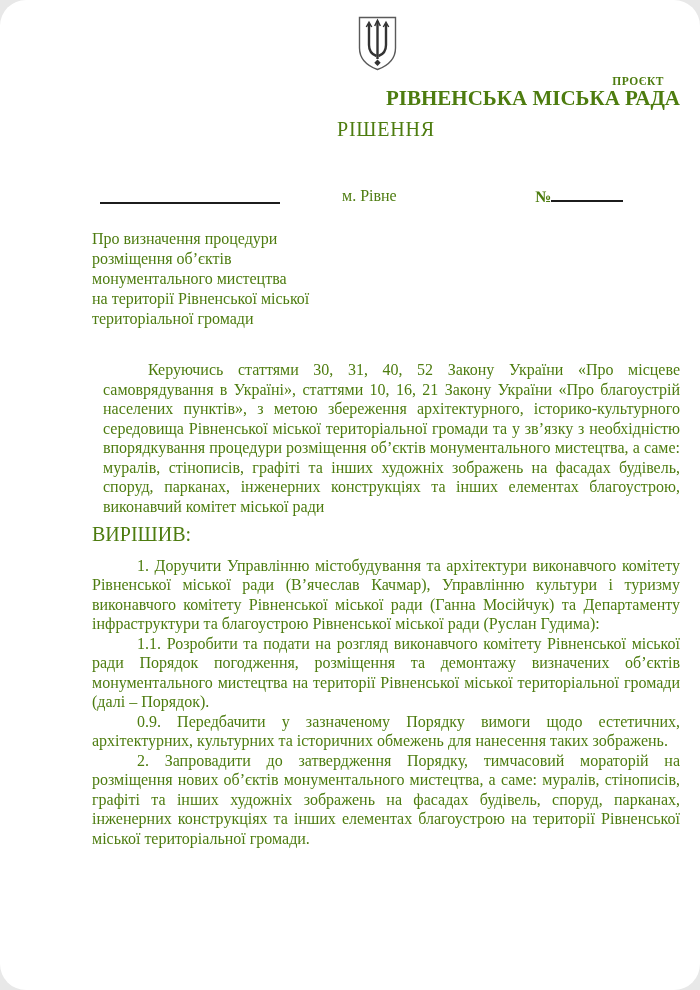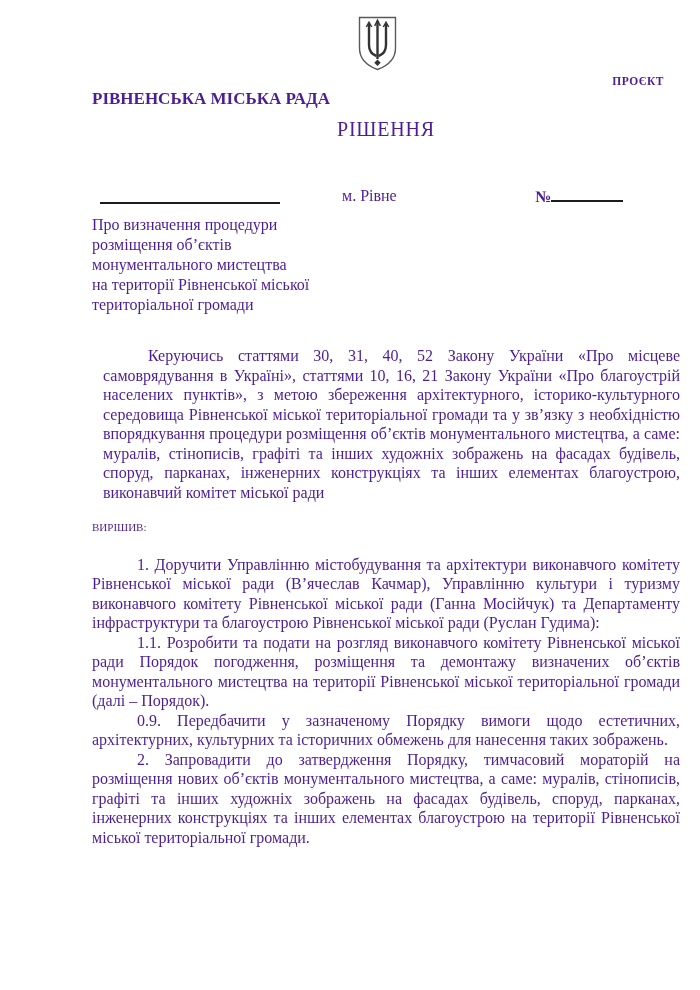--- a/index.html
+++ b/index.html
@@ -2,45 +2,46 @@
 <html><head>
 <meta charset="utf-8">
 <style>
   html,body { margin:0; padding:0; background:#e8e8e8; }
   .page {
     position:relative;
     width:700px; height:990px;
     margin:0 auto;
     background:#ffffff;
     font-family:"Liberation Serif","DejaVu Serif",serif;
-    color:#4c1d95;
+    color:#4d7c0f;
     overflow:hidden;
+    border-radius:26px;
   }
   .content {
     position:absolute; left:92px; top:0; width:588px;
   }
   .emblem {
     display:block;
     width:45px; height:57px;
     margin:15px auto 0 auto;
     position:relative; left:-9px;
   }
   .project-label {
     text-align:right;
     font-weight:bold;
     font-size:11.5px;
     line-height:14px;
     letter-spacing:0.5px;
     margin-top:2px;
     padding-right:16px;
   }
   .org-line {
-    text-align:left;
+    text-align:right;
     font-weight:bold;
-    font-size:17px;
+    font-size:21px;
     line-height:21px;
   }
   .doc-type {
     text-align:center;
     font-weight:normal;
     font-size:20px;
     line-height:23px;
     letter-spacing:0.8px;
     margin-top:9px;
   }
@@ -62,40 +63,40 @@
   .numwrap {
     position:absolute; left:443px; top:1px;
     font-weight:bold;
   }
   .num-blank {
     display:inline-block;
     width:72px; height:14px;
     border-bottom:2px solid #1c1c1c;
   }
   .subject {
-    margin-top:8px;
+    margin-top:22px;
     width:370px;
     font-size:16px;
     line-height:20px;
     white-space:pre-line;
   }
   p.para {
     margin:0;
     font-size:16px;
     line-height:19.5px;
     text-align:justify;
     text-indent:45px;
   }
   p.preamble { margin-top:31px;margin-left:11px; }
   .resolved {
-    margin-top:16px;
-    font-size:11px;
+    margin-top:9px;
+    font-size:20px;
     line-height:19.5px;
   }
-  p.item-first { margin-top:17px; }
+  p.item-first { margin-top:11px; }
 </style>
 </head>
 <body>
 
 <div class="page">
   <div class="content">
 
     <span class="emblem">
       <svg width="45" height="57" viewBox="0 0 44 57" xmlns="http://www.w3.org/2000/svg">
         <path d="M4 2.5 H40 V33 Q40 48 22 54.5 Q4 48 4 33 Z" fill="none" stroke="#5a5a5a" stroke-width="1.4"></path>

